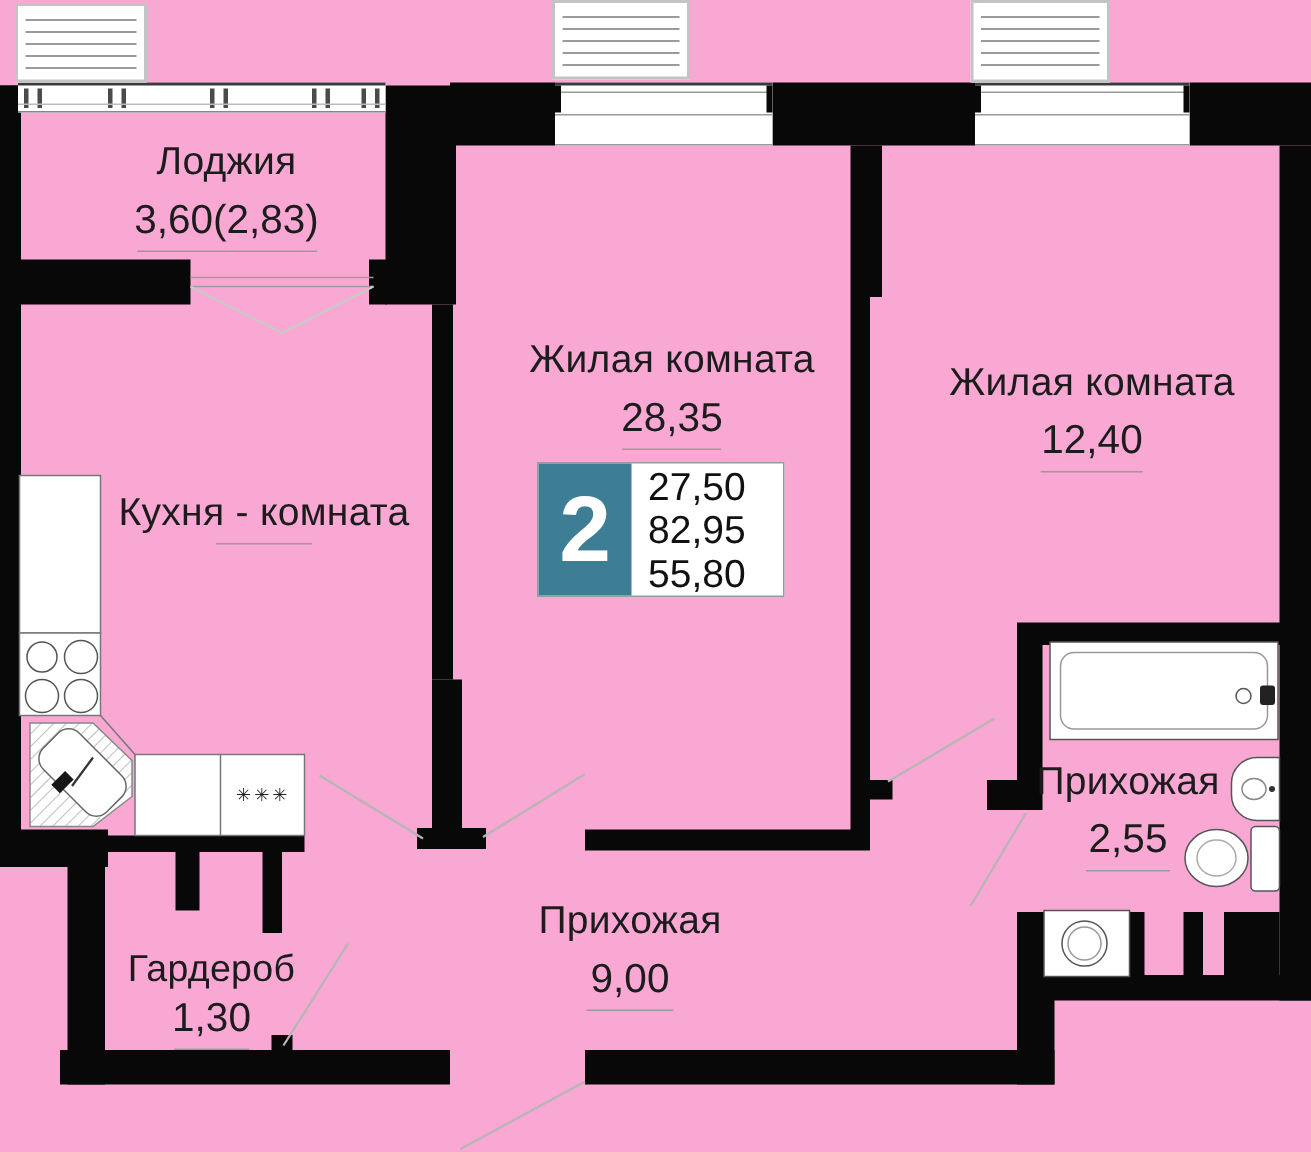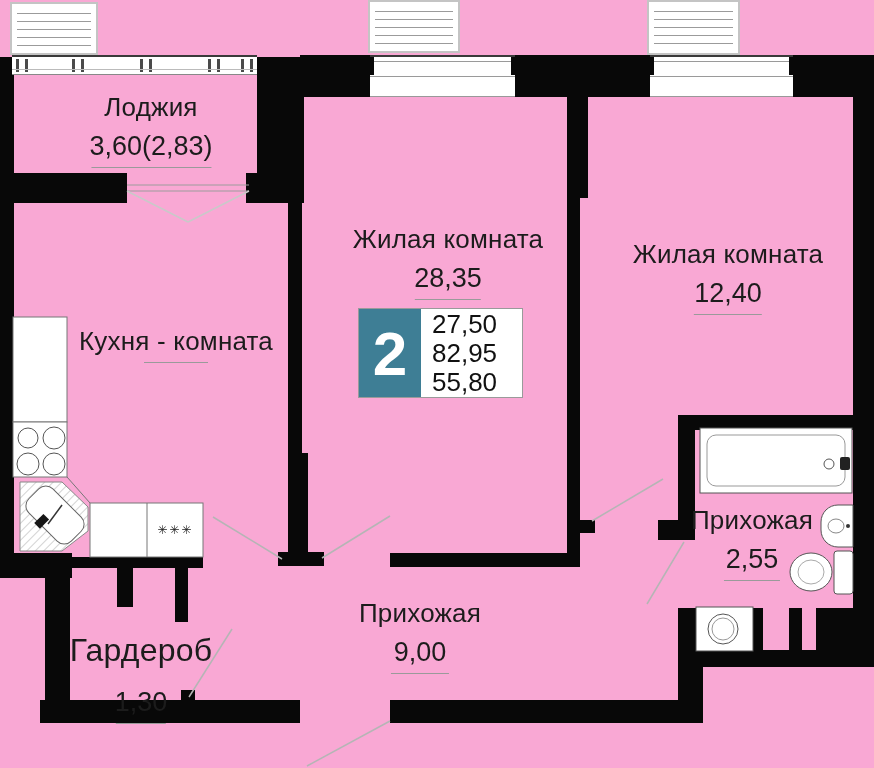--- a/index.html
+++ b/index.html
@@ -204,22 +204,22 @@
     <div class="rule" style="width:56px;"></div>
   </div>
 
   <div class="room-label" style="left:420px;top:598px;">
     <div class="room-name">Прихожая</div>
     <div class="room-area">9,00</div>
     <div class="rule" style="width:58px;"></div>
   </div>
 
   <div class="room-label" style="left:141px;top:632px;">
-    <div class="room-name" style="font-size:32px;">Гардероб</div>
-    <div class="room-area" style="margin-top:18px;">1,30</div>
+    <div class="room-name" style="font-size:25px;">Гардероб</div>
+    <div class="room-area" style="margin-top:2px;">1,30</div>
     <div class="rule" style="width:50px;"></div>
   </div>
 
   <div class="badge">
     <div class="badge-num" style="background: rgb(62, 126, 149);">2</div>
     <div class="badge-areas">
       <div>27,50</div>
       <div>82,95</div>
       <div>55,80</div>
     </div>

